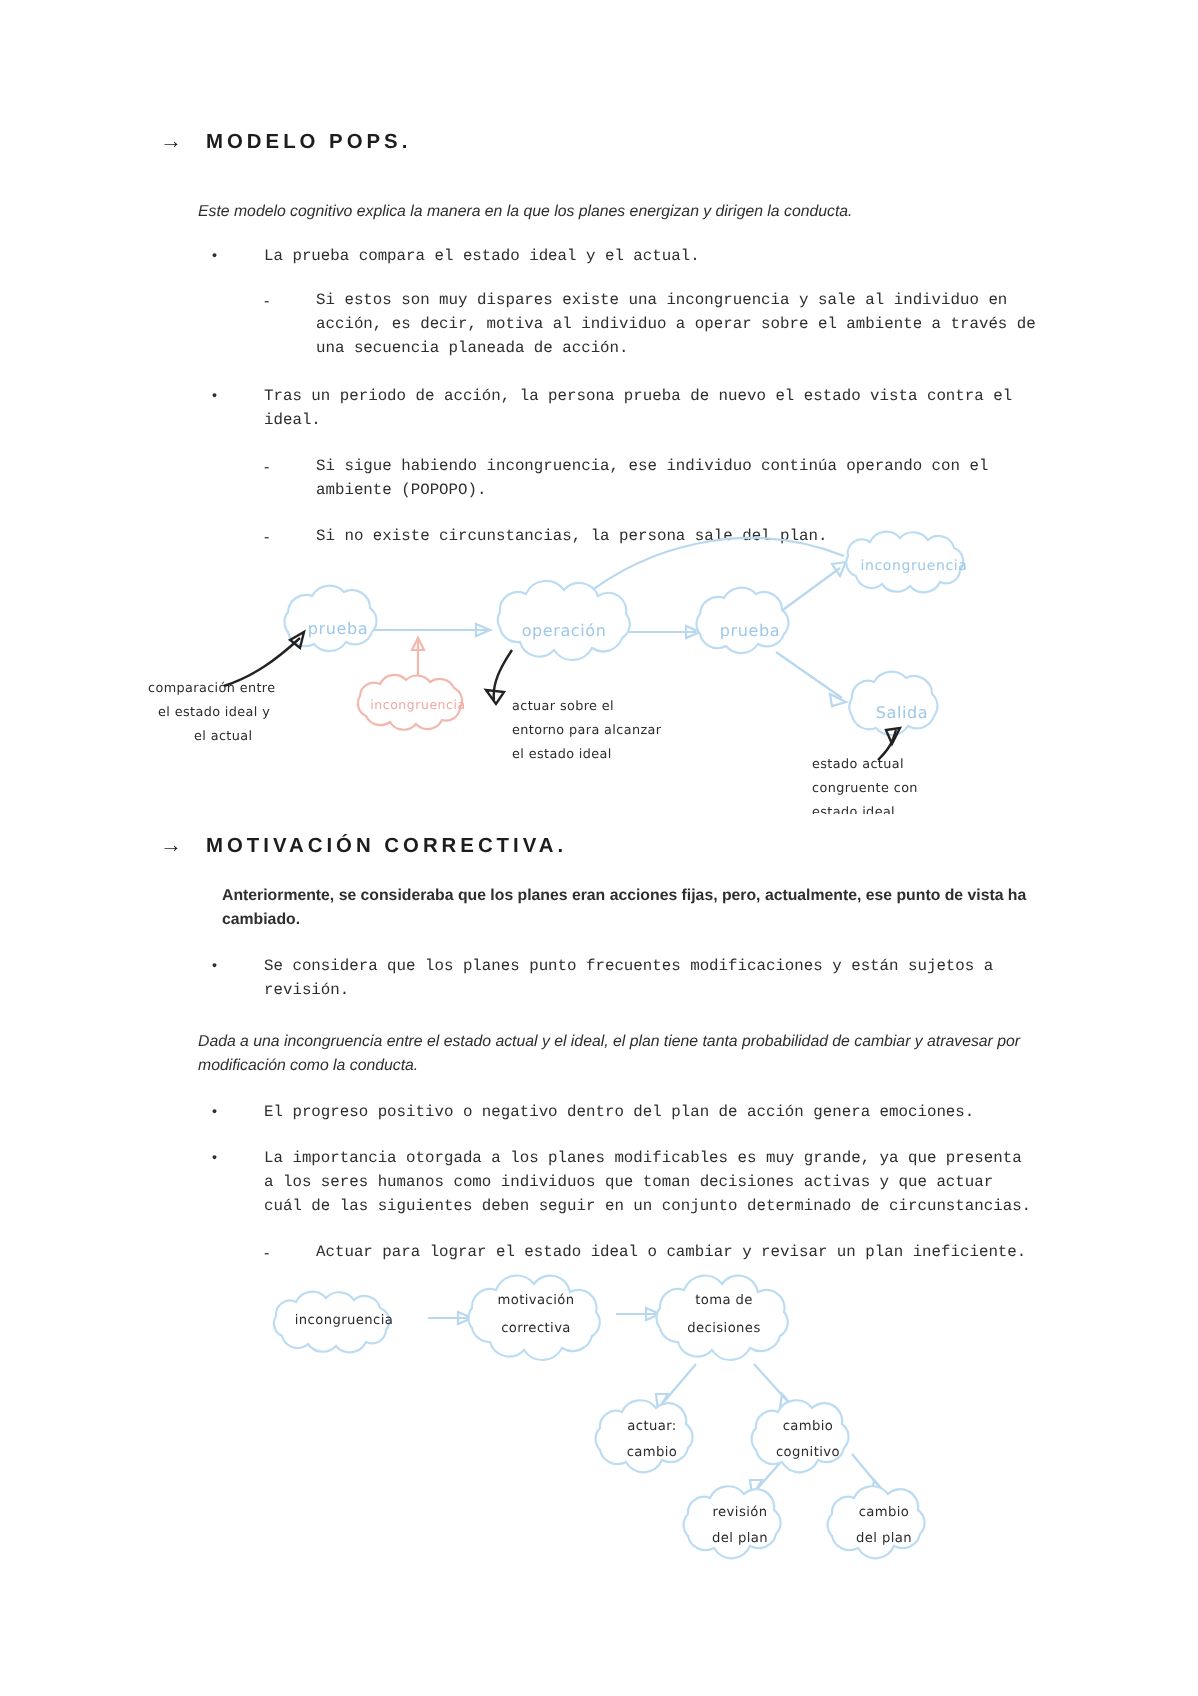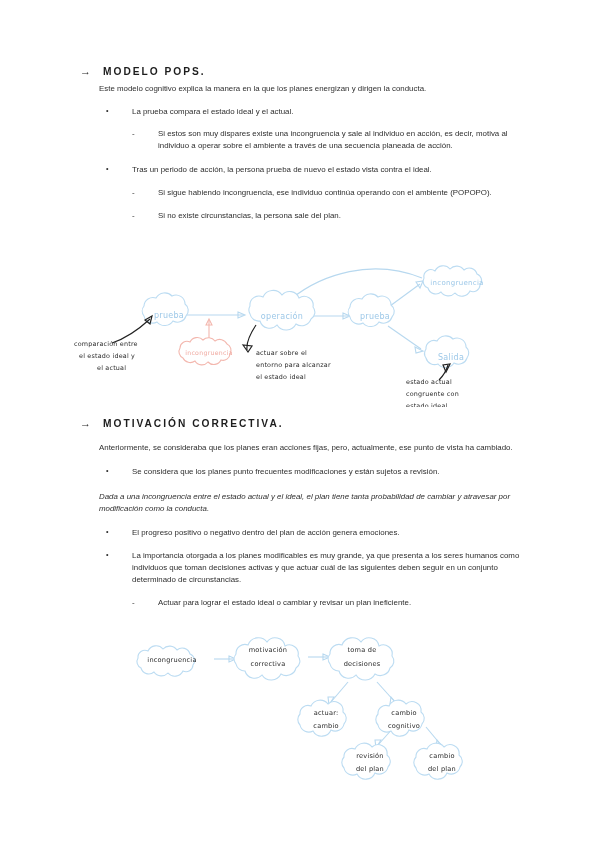--- a/index.html
+++ b/index.html
@@ -50,21 +50,21 @@
     font-size: 7.9px;
     line-height: 1.52;
     color: #2e2e2e;
   }
   .bullet .mk {
     width: 26px;
     flex: 0 0 26px;
     text-align: left;
     color: #2e2e2e;
   }
-  .bullet .tx { flex: 1 1 auto; }
+  .bullet .tx { flex: 1 1 auto; font-family: Liberation Mono, monospace; }
 
   .lvl1 { margin-left: 26px; }
   .lvl2 { margin-left: 52px; }
 
   .lvl1 .mk { font-size: 7.2px; }
   .lvl2 .mk { font-size: 8px; }
 
   
   .diagram { position: relative; }
   .diagram svg { display: block; }
@@ -94,21 +94,21 @@
 
 <div class="page">
 
   <div style="position:absolute; left:80px; top:66px; width:440px;">
 
     <div class="heading">
       <span class="arrow">→</span>
       <span>MODELO POPS.</span>
     </div>
 
-    <div class="para" style="margin-top:6px; margin-left:19px;">Este modelo cognitivo explica la manera en la que los planes energizan y dirigen la conducta.</div>
+    <div class="para" style="margin-top:23px; margin-left:19px;font-style:italic;">Este modelo cognitivo explica la manera en la que los planes energizan y dirigen la conducta.</div>
 
     <div class="bullet lvl1" style="margin-top:11px;">
       <span class="mk">•</span>
       <span class="tx">La prueba compara el estado ideal y el actual.</span>
     </div>
 
     <div class="bullet lvl2" style="margin-top:10px;">
       <span class="mk">-</span>
       <span class="tx">Si estos son muy dispares existe una incongruencia y sale al individuo en acción, es decir, motiva al individuo a operar sobre el ambiente a través de una secuencia planeada de acción.</span>
     </div>
@@ -223,21 +223,21 @@
     </svg>
   </div>
 
   <div style="position:absolute; left:80px; top:418px; width:440px;">
 
     <div class="heading">
       <span class="arrow">→</span>
       <span>MOTIVACIÓN CORRECTIVA.</span>
     </div>
 
-    <div class="para" style="margin-top:13px; margin-left:19px;">Anteriormente, se consideraba que los planes eran acciones fijas, pero, actualmente, ese punto de vista ha cambiado.</div>
+    <div class="para" style="margin-top:13px; margin-left:31px;font-weight:bold;">Anteriormente, se consideraba que los planes eran acciones fijas, pero, actualmente, ese punto de vista ha cambiado.</div>
 
     <div class="bullet lvl1" style="margin-top:12px;">
       <span class="mk">•</span>
       <span class="tx">Se considera que los planes punto frecuentes modificaciones y están sujetos a revisión.</span>
     </div>
 
     <div class="para" style="margin-top:13px; margin-left:19px;font-style:italic;">Dada a una incongruencia entre el estado actual y el ideal, el plan tiene tanta probabilidad de cambiar y atravesar por modificación como la conducta.</div>
 
     <div class="bullet lvl1" style="margin-top:12px;">
       <span class="mk">•</span>

